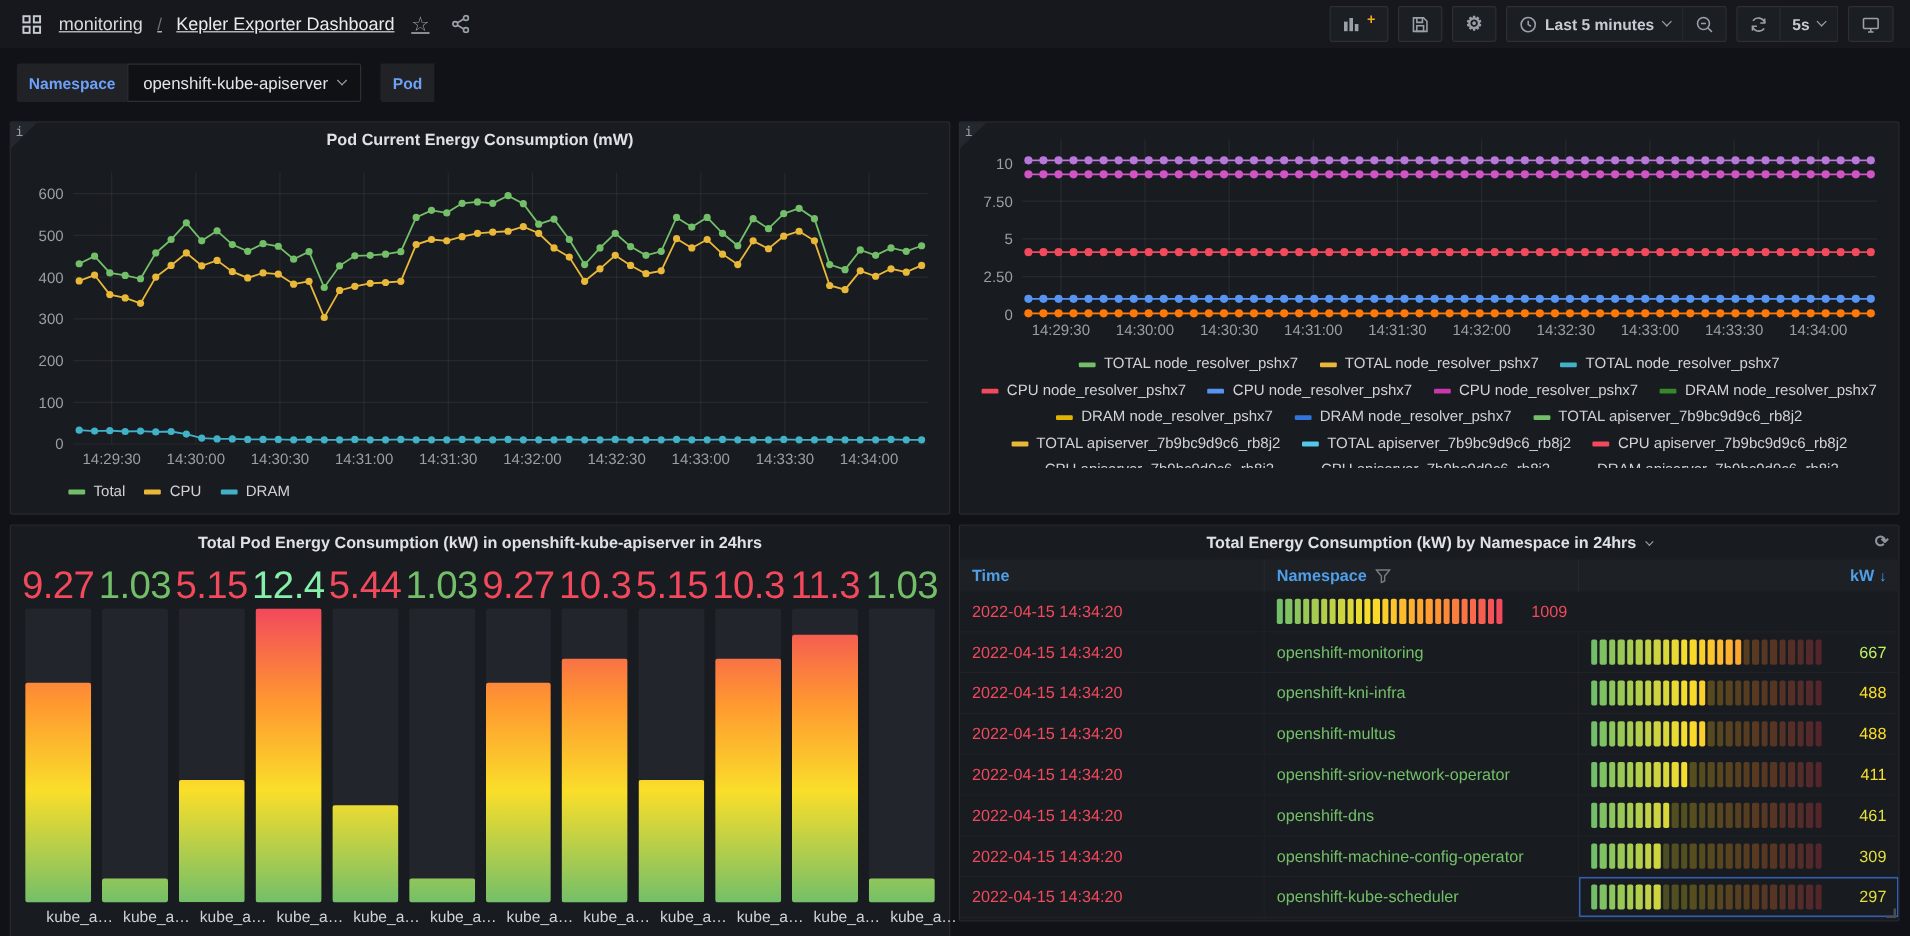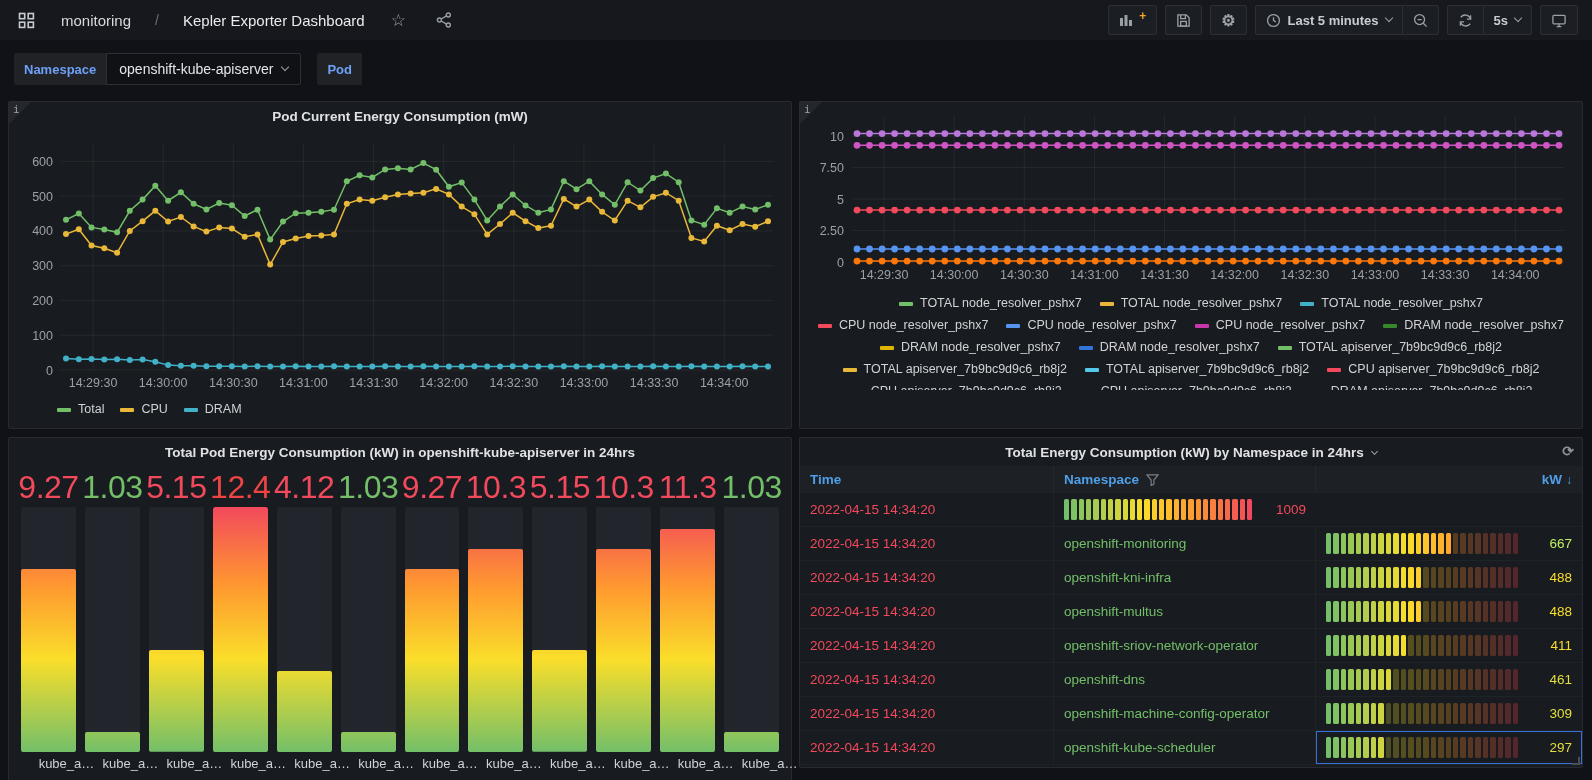--- a/index.html
+++ b/index.html
@@ -3,21 +3,21 @@
 <meta charset="utf-8">
 <style>
   * { margin:0; padding:0; box-sizing:border-box; }
   html,body { width:1592px; height:780px; overflow:hidden; background:#111217;
     font-family:"Liberation Sans", sans-serif; color:#d8d9da; }
   svg { display:block; }
 
   
   .navbar { height:40px; background:#16181d; display:flex; align-items:center;
     justify-content:space-between; padding:0 14px; }
-  .nav-left { display:flex; align-items:center; gap:22px; }
+  .nav-left { display:flex; align-items:center; gap:10px;text-decoration:underline; }
   .crumb-app { font-size:15px; color:#d8d9da; }
   .crumb-sep { color:#6e7177; font-size:14px; padding:0 2px; }
   .crumb-title { font-size:15px; color:#e9eaeb; }
   .icon-btn { background:none; border:none; color:#9aa0a7; cursor:pointer;
     display:flex; align-items:center; padding:2px 4px; font-size:15px; }
   .nav-right { display:flex; align-items:center; gap:8px; }
   .tool-btn { height:30px; background:#1b1e23; border:1px solid #2c2f36; border-radius:2px;
     color:#c7ccd3; display:flex; align-items:center; gap:7px; padding:0 10px;
     font-size:13px; font-weight:700; cursor:pointer; }
   .tool-group { display:flex; }
@@ -843,28 +843,28 @@
             <div class="bar-label">kube_a…</div>
           </div>
           <div class="bar-col">
             <div class="bar-value" style="color: rgb(242, 73, 92);">5.15</div>
             <div class="bar-track">
               <div class="bar-fill" style="height: 41.5323%; background-image: linear-gradient(to top, rgb(115, 191, 105) 0%, rgb(250, 222, 42) 38%, rgb(255, 152, 48) 68%, rgb(242, 73, 92) 100%); background-size: 100% 240.777%;"></div>
             </div>
             <div class="bar-label">kube_a…</div>
           </div>
           <div class="bar-col">
-            <div class="bar-value" style="color: #ef4444; text-align: right;">12.4</div>
+            <div class="bar-value" style="color: #86efac; text-align: right;">12.4</div>
             <div class="bar-track">
               <div class="bar-fill" style="height: 100%; background-image: linear-gradient(to top, rgb(115, 191, 105) 0%, rgb(250, 222, 42) 38%, rgb(255, 152, 48) 68%, rgb(242, 73, 92) 100%); background-size: 100% 100%;"></div>
             </div>
             <div class="bar-label">kube_a…</div>
           </div>
           <div class="bar-col">
-            <div class="bar-value" style="color: rgb(242, 73, 92);">4.12</div>
+            <div class="bar-value" style="color: rgb(242, 73, 92);">5.44</div>
             <div class="bar-track">
               <div class="bar-fill" style="height: 33.2258%; background-image: linear-gradient(to top, rgb(115, 191, 105) 0%, rgb(250, 222, 42) 38%, rgb(255, 152, 48) 68%, rgb(242, 73, 92) 100%); background-size: 100% 300.971%;"></div>
             </div>
             <div class="bar-label">kube_a…</div>
           </div>
           <div class="bar-col">
             <div class="bar-value" style="color: rgb(115, 191, 105);">1.03</div>
             <div class="bar-track">
               <div class="bar-fill" style="height: 8.30645%; background-image: linear-gradient(to top, rgb(115, 191, 105) 0%, rgb(250, 222, 42) 38%, rgb(255, 152, 48) 68%, rgb(242, 73, 92) 100%); background-size: 100% 1203.88%;"></div>
             </div>

